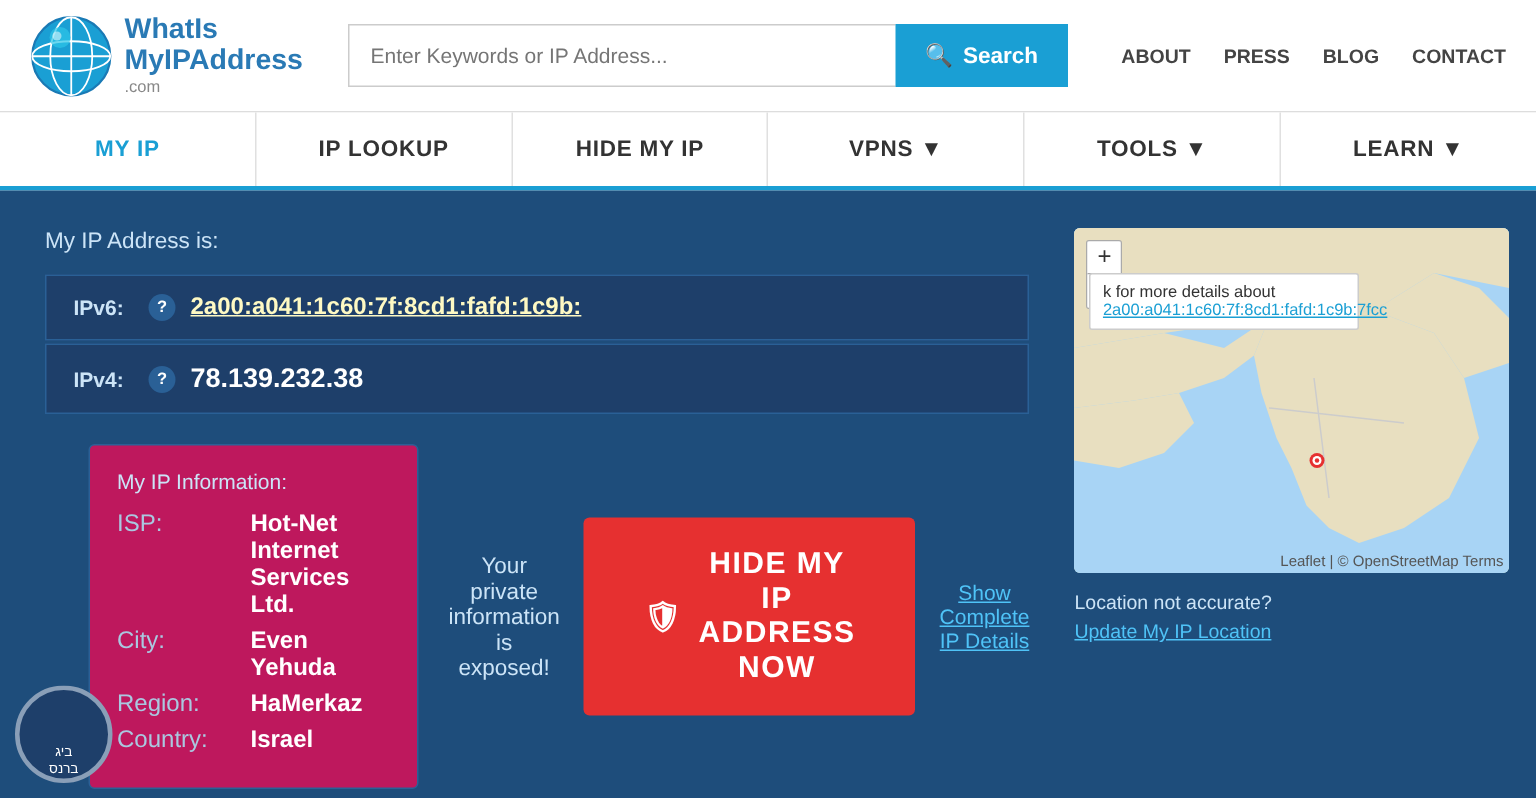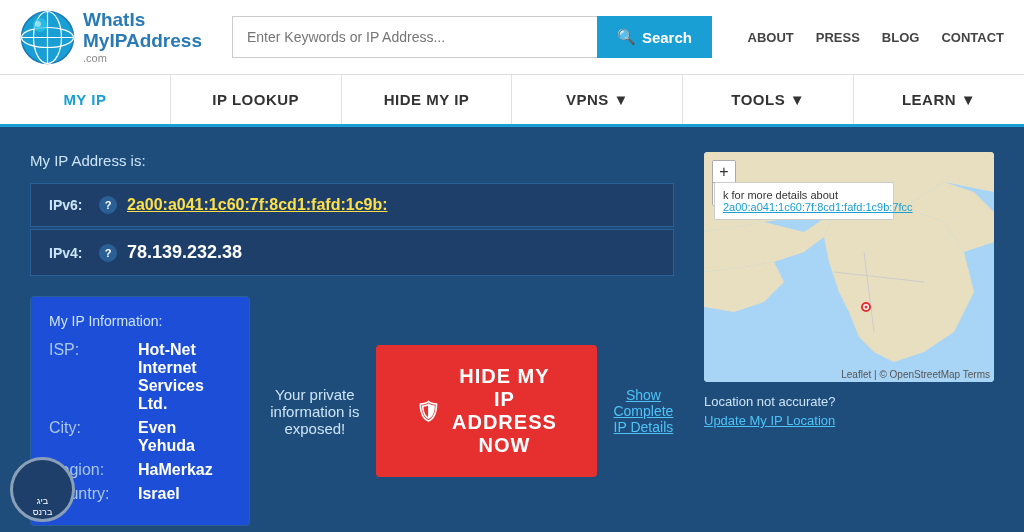--- a/index.html
+++ b/index.html
@@ -138,45 +138,46 @@
       width: 18px;
       height: 18px;
       display: inline-flex;
       align-items: center;
       justify-content: center;
       font-size: 11px;
       font-weight: bold;
       cursor: pointer;
     }
     .ip-value {
-      color: #fde047;
+      color: #fef9c3;
       font-size: 16px;
       font-weight: bold;
       text-decoration: underline;
       cursor: pointer;
     }
     .ip-value-v4 {
       color: #fff;
       font-size: 18px;
       font-weight: bold;
     }
 
     
     .bottom-section {
       display: flex;
       gap: 20px;
       margin-top: 20px;
     }
 
     .ip-info-panel {
-      background: #1d4ed8;
+      background: #be185d;
       border: 1px solid #2a6096;
       padding: 16px 18px;
       flex: 0 0 220px;
       border-radius: 4px;
+      margin-left: 29px;
     }
     .ip-info-title {
       color: #cce4f7;
       font-size: 14px;
       margin-bottom: 12px;
     }
     .info-row {
       color: #cce4f7;
       font-size: 16px;
       margin-bottom: 6px;

